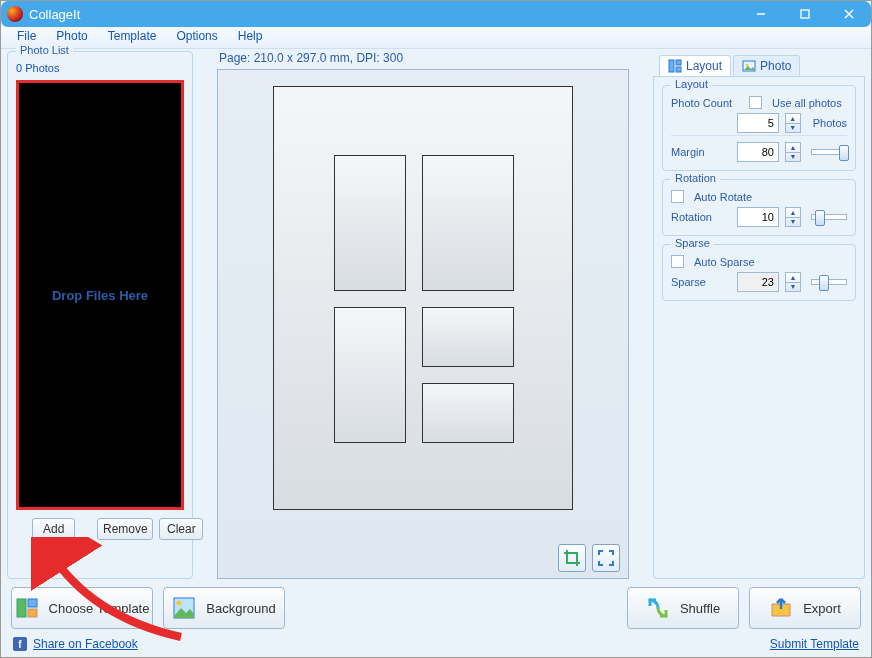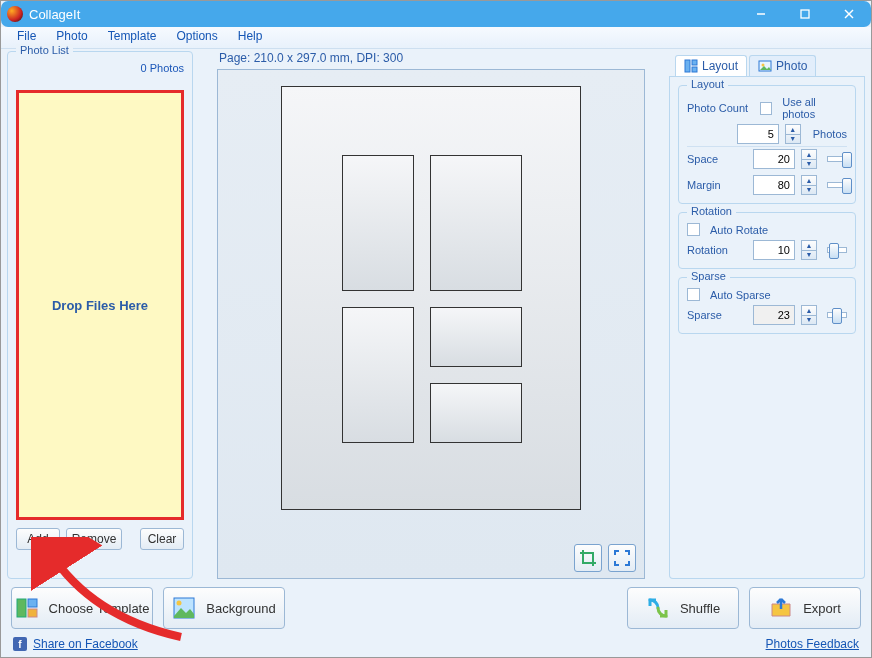--- a/index.html
+++ b/index.html
@@ -61,24 +61,24 @@
   position: absolute;
   top: -8px;
   left: 8px;
   background: #eaf2fa;
   padding: 0 4px;
   font-size: 11px;
   color: #2b5ca8;
 }
 
 .left { width: 186px; display:flex; flex-direction:column; }
-.photo-count { text-align:right; color:#1a56b8; font-size:11px; margin-bottom:16px; }
+.photo-count { color:#1a56b8; font-size:11px; margin-bottom:6px; }
 .dropzone {
   border: 3px solid #e52b2b;
-  background:#fef9c3;
+  background:#000000;
   height: 430px;
   display:flex;
   align-items:center;
   justify-content:center;
   color:#2b5ca8;
   font-weight:bold;
   font-size:13px;
   text-align:left;
 }
 .left-btns { margin-top:8px; display:flex; gap:6px; }
@@ -88,20 +88,21 @@
   border:1px solid #9cb8d5;
   border-radius:3px;
   padding: 4px 10px;
   font-size:12px;
   color:#333;
   cursor:default;
   display:inline-flex;
   align-items:center;
   justify-content:center;
   height:22px;
+  margin-left:16px;
 }
 
 .center { flex:1; display:flex; flex-direction:column; }
 .page-info { color:#2b5ca8; font-size:12px; margin: 0 0 4px 6px; }
 .canvas-wrap {
   flex:1;
   background: linear-gradient(#e6edf4,#dfe8f1);
   border:1px solid #9cb8d5;
   margin: 0 4px;
   display:flex;
@@ -114,21 +115,21 @@
   background: linear-gradient(#f5f6f8,#d8dde2);
   border:1px solid #333;
   width: 300px;
   height: 424px;
   position:relative;
 }
 .slot { position:absolute; background: linear-gradient(#f5f6f8,#d8dde2); border:1px solid #333; }
 .canvas-tools { position:absolute; right:8px; bottom:6px; display:flex; gap:6px; }
 .toolbtn { width:28px; height:28px; border:1px solid #7aa3cf; border-radius:3px; background:linear-gradient(#fdfdfd,#e3ecf5); display:flex; align-items:center; justify-content:center; }
 
-.right { width: 196px; display:flex; flex-direction:column; }
+.right { width: 212px; display:flex; flex-direction:column; }
 .tabs { display:flex; gap:2px; padding:4px 0 0 6px; border-bottom:1px solid #b9d7ef; }
 .tab { border:1px solid #b9d7ef; border-bottom:none; background: #fff; padding:3px 8px; display:flex; align-items:center; gap:4px; color:#2b5ca8; border-radius:3px 3px 0 0; }
 .tab.inactive { background:#e2eefb; }
 .tab .ticon { width:14px; height:14px; }
 .right-body { border:1px solid #b9d7ef; border-top:none; padding:8px; border-radius:0 0 4px 4px; flex:1; display:flex; flex-direction:column; gap:8px; }
 .row { display:flex; align-items:center; gap:6px; }
 .lbl { width:60px; color:#2b5ca8; font-size:11px; }
 .numbox { width:42px; height:20px; border:1px solid #9cb8d5; background:#fff; font-size:11px; text-align:right; padding:0 4px; line-height:18px; }
 .spinner { width:16px; height:20px; border:1px solid #9cb8d5; background:linear-gradient(#fdfdfd,#dce8f4); display:flex; flex-direction:column;}
 .spinner div{flex:1; display:flex; align-items:center; justify-content:center; font-size:7px; color:#2b5ca8;}
@@ -280,31 +281,20 @@
         </div>
         <div class="row" style="justify-content:flex-end; margin-top:4px;">
           <div class="numbox">5</div>
           <div class="spinner">
               <div>▲</div>
               <div>▼</div>
             </div>
           <span class="chklabel" style="margin-left:6px">Photos</span>
         </div>
         <hr class="sep">
-        <div class="row">
-          <span class="lbl">Space</span>
-          <div class="numbox">20</div>
-          <div class="spinner">
-              <div>▲</div>
-              <div>▼</div>
-            </div>
-          <div class="slider">
-              <div class="thumb" style="left:75%"></div>
-            </div>
-        </div>
         <div class="row" style="margin-top:6px">
           <span class="lbl">Margin</span>
           <div class="numbox">80</div>
           <div class="spinner">
               <div>▲</div>
               <div>▼</div>
             </div>
           <div class="slider">
               <div class="thumb" style="left:78%"></div>
             </div>
@@ -394,21 +384,21 @@
         </svg>
     </span>
     <span>Export</span>
   </div>
 </div>
 
 <div class="footer">
   <span class="fb">f</span>
   <a href="#">Share on Facebook</a>
   <span style="flex:1"></span>
-  <a href="#">Photos Feedback</a>
+  <a href="#">Submit Template</a>
 </div>
 
 <svg class="arrow-svg" width="170" height="110">
   <defs>
     <marker id="ah" markerWidth="12" markerHeight="12" refX="3" refY="6" orient="auto">
       <path d="M0 0L12 6L0 12z" fill="#e52b2b"></path>
     </marker>
   </defs>
   <path d="M150 100 Q60 80 18 14" fill="none" stroke="#e52b2b" stroke-width="8" marker-end="url(#ah)"></path>
 </svg>

